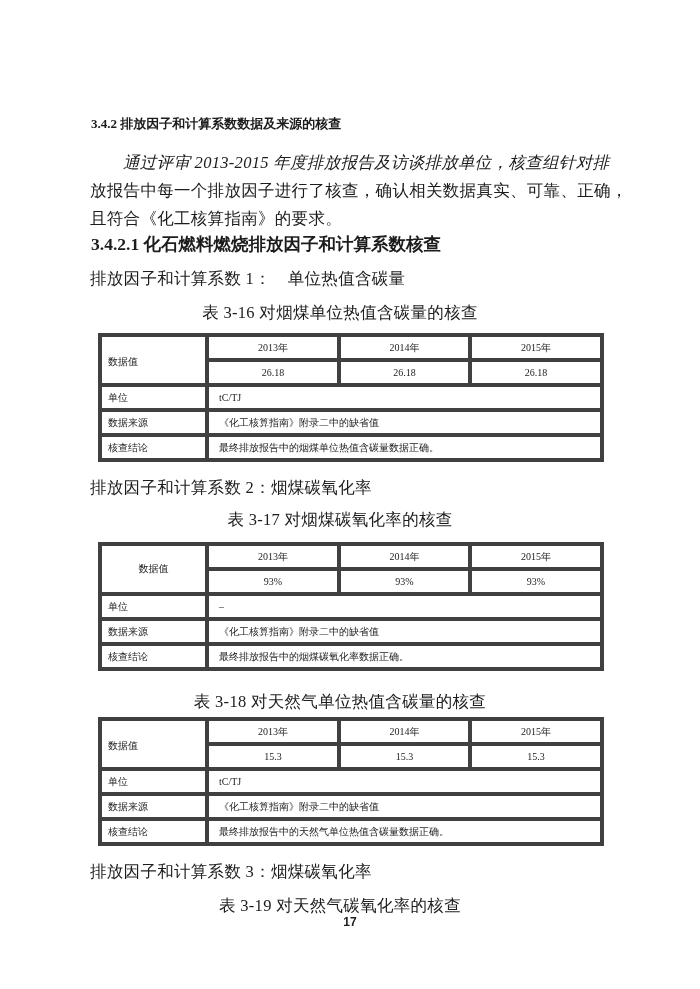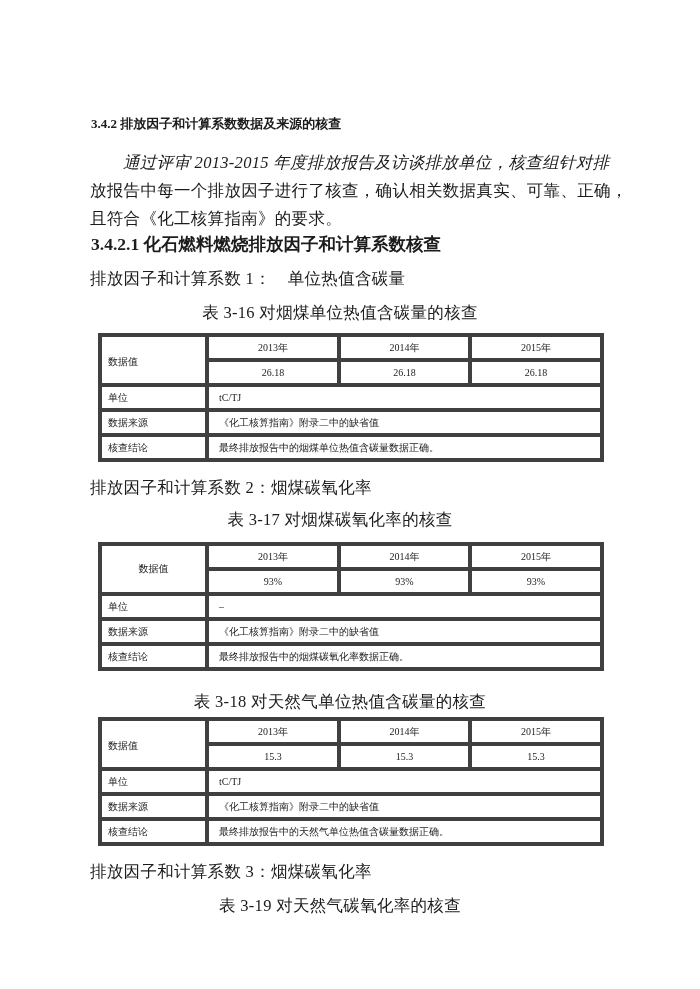--- a/index.html
+++ b/index.html
@@ -223,14 +223,15 @@
         <td class="lbl">核查结论</td>
         <td colspan="3" class="txt">最终排放报告中的天然气单位热值含碳量数据正确。</td>
       </tr>
     </tbody>
   </table>
 
   <div class="factor factor-3">排放因子和计算系数 3：烟煤碳氧化率</div>
 
   <div class="caption caption-4">表 3-19 对天然气碳氧化率的核查</div>
 
+  <div class="pageno">17</div>
 
 </div>
 
 </body></html>

